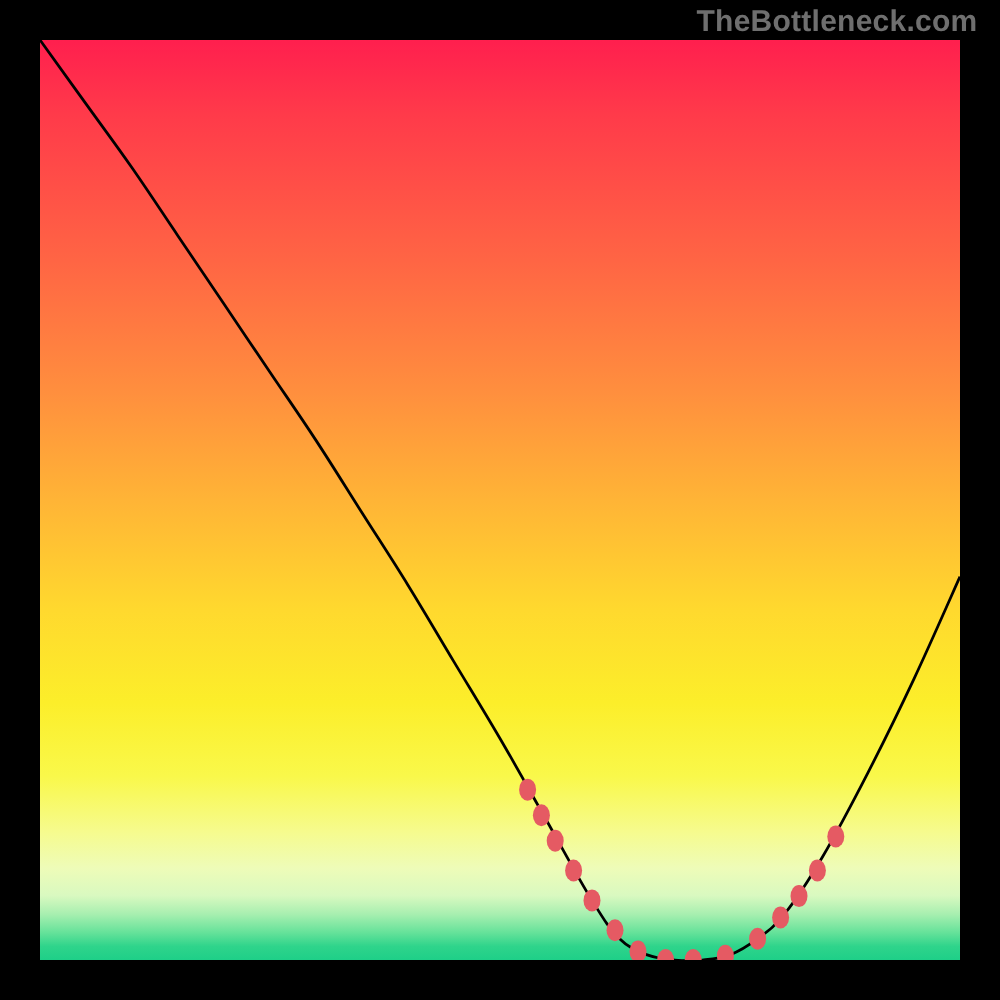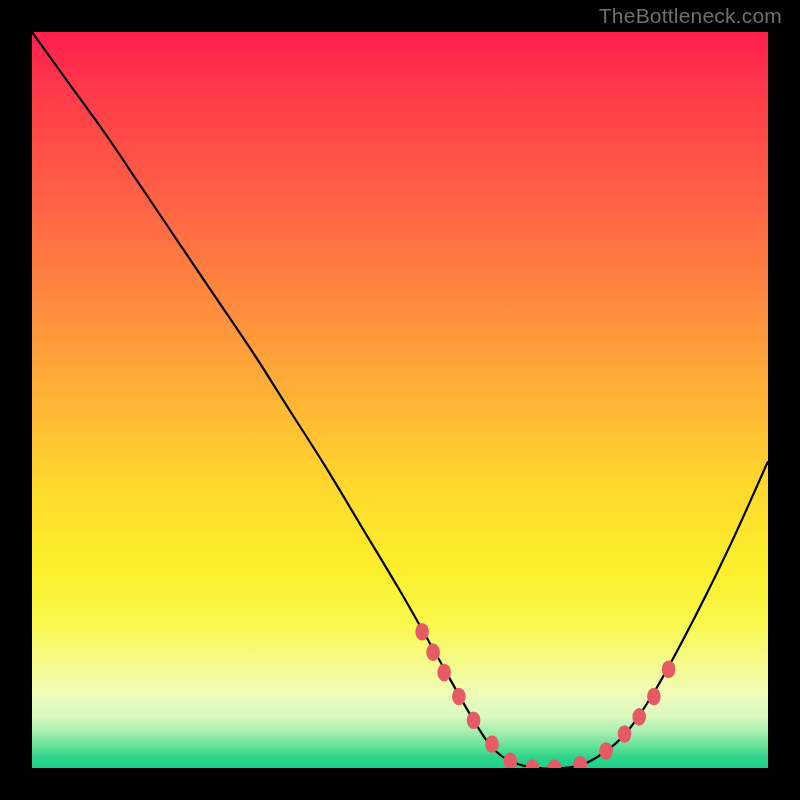--- a/index.html
+++ b/index.html
@@ -15,22 +15,22 @@
     position: relative;
     width: 800px;
     height: 800px;
     background: #000;
   }
   .watermark {
     position: absolute;
     top: 4px;
     right: 18px;
     color: #6f6f6f;
-    font-size: 21px;
-    font-weight: 400;
+    font-size: 24px;
+    font-weight: 700;
     letter-spacing: 0.2px;
   }
   .plot {
     position: absolute;
     left: 32px;
     top: 32px;
     width: 736px;
     height: 736px;
     overflow: hidden;
   }

